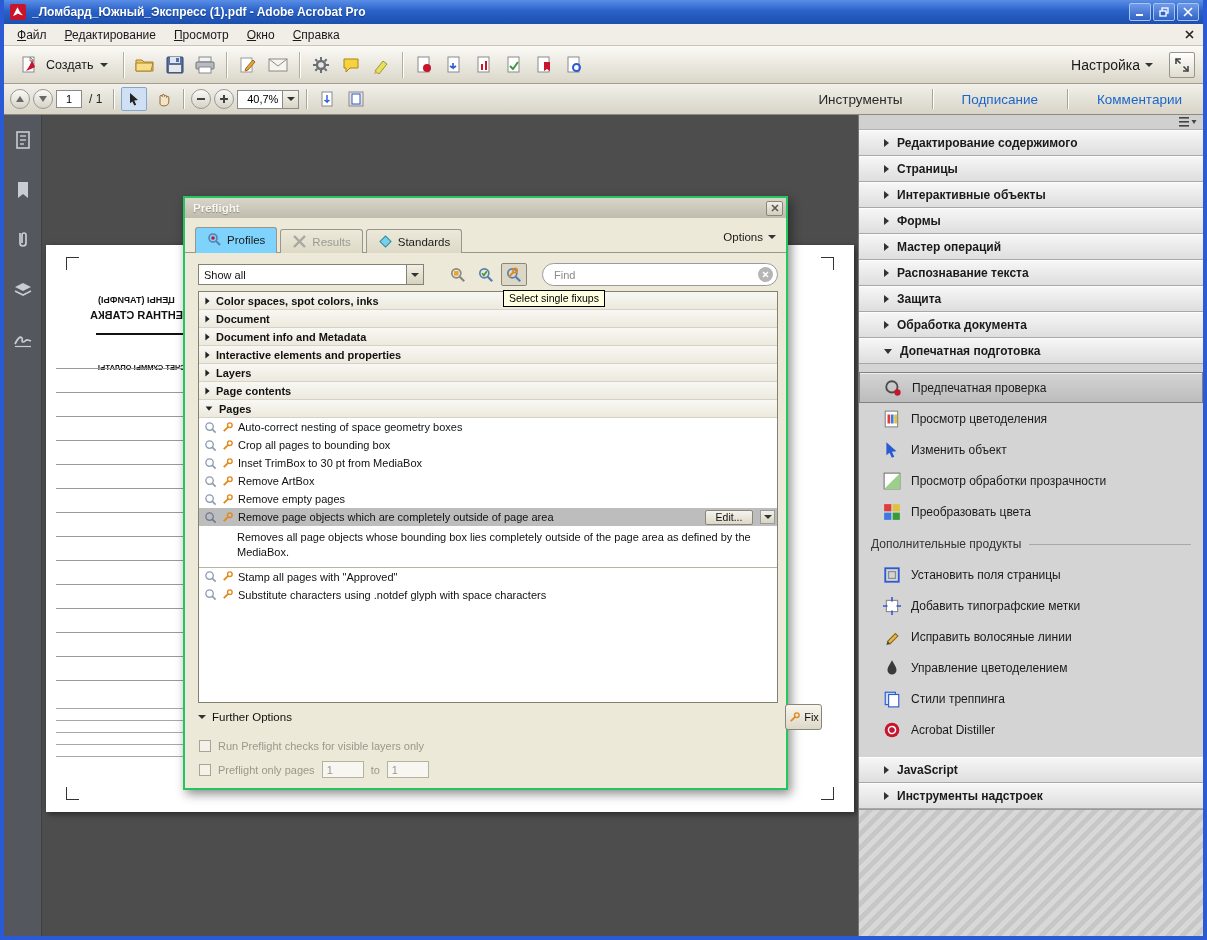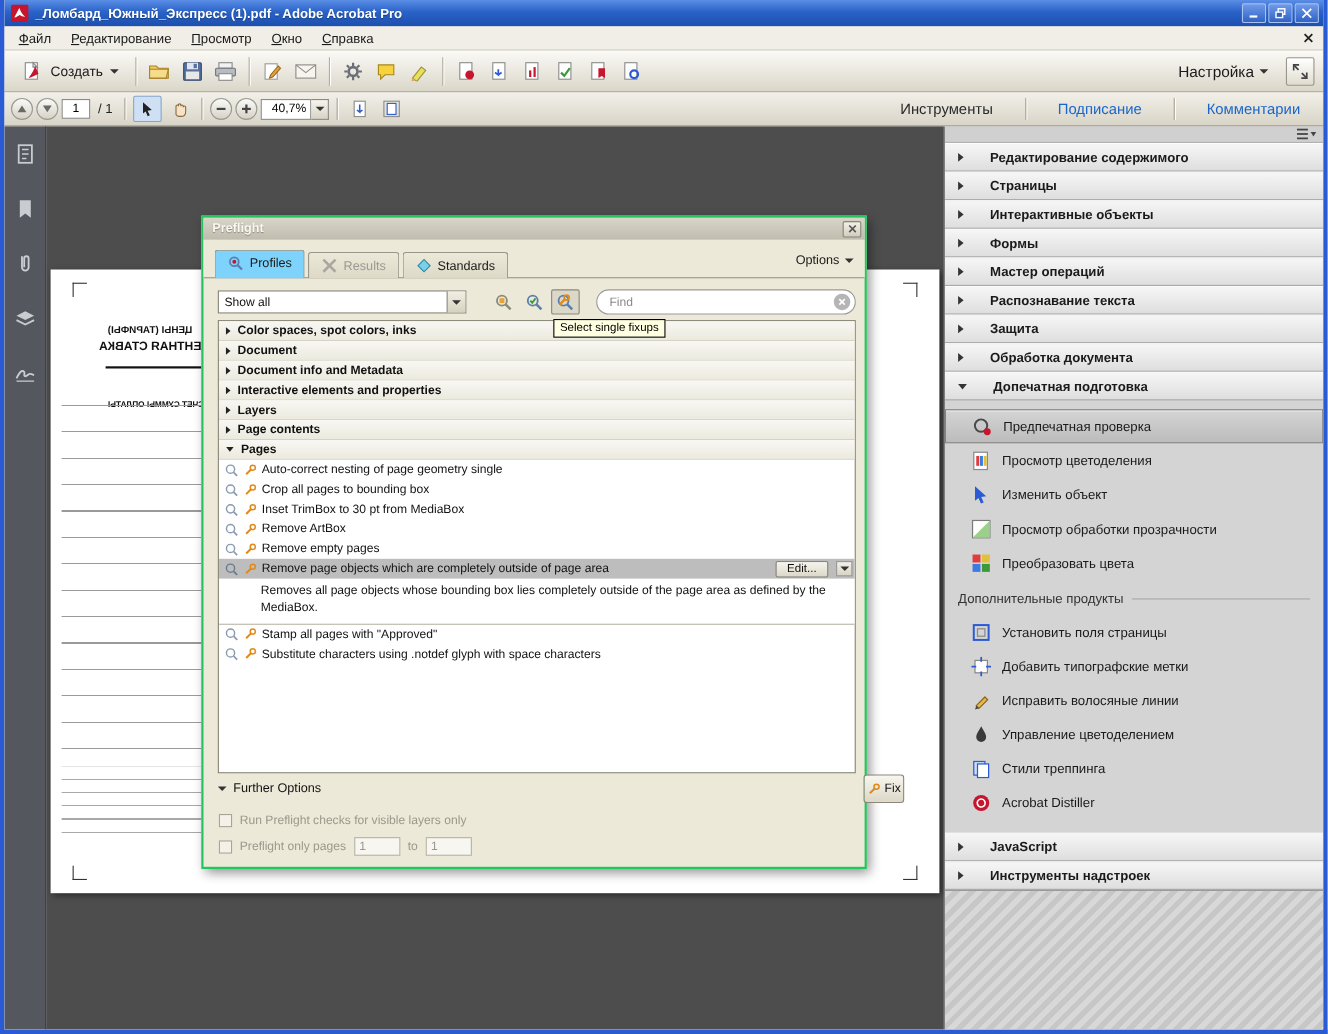--- a/index.html
+++ b/index.html
@@ -69,21 +69,21 @@
   .pg-lines1 { position:absolute; left:10px; top:100px; width:176px; height:336px;
                background:repeating-linear-gradient(180deg, transparent 0 23px, #9a9a9a 23px 24px); }
   .pg-lines2 { position:absolute; left:10px; top:452px; width:176px; height:62px;
                background:repeating-linear-gradient(180deg, transparent 0 11px, #a8a8a8 11px 12px); }
   .pg-heavy { position:absolute; left:50px; top:88px; width:112px; height:2px; background:#111; }
 
   
   .tools-panel { width:345px; flex:0 0 345px; background:#d4d4d4; border-left:1px solid #757575; display:flex; flex-direction:column; overflow:hidden; }
   .panel-strip { height:15px; background:#d0d0d0; border-bottom:1px solid #b2b2b2; display:flex; justify-content:flex-end; align-items:center; padding:0 6px; }
   .sec { height:26px; background:linear-gradient(#f6f6f6,#dedede); border-top:1px solid #fdfdfd; border-bottom:1px solid #a8a8a8;
-         display:flex; align-items:center; gap:24px; padding-left:12px; font-size:12px; font-weight:700; color:#1a1a1a; cursor:pointer; }
+         display:flex; align-items:center; gap:8px; padding-left:25px; font-size:12px; font-weight:700; color:#1a1a1a; cursor:pointer; }
   .tri-r { width:0; height:0; border-top:4px solid transparent; border-bottom:4px solid transparent; border-left:5px solid #333; }
   .tri-d { width:0; height:0; border-left:4px solid transparent; border-right:4px solid transparent; border-top:5px solid #333; }
   .tool { height:31px; display:flex; align-items:center; gap:10px; padding-left:24px; font-size:12px; color:#1a1a1a; cursor:pointer; }
   .tool.selected { background:linear-gradient(#d4d4d4,#bcbcbc); border:1px solid #828282; box-shadow:inset 0 1px 0 #eee; }
   .ticon { flex:0 0 18px; }
   .addl { display:flex; align-items:center; gap:8px; padding:10px 12px 8px 12px; font-size:12px; color:#333; }
   .addl .rule { flex:1; height:1px; background:#a8a8a8; }
   .panel-gap { height:12px; }
   .hatch { flex:1; border-top:1px solid #9a9a9a;
            background:repeating-linear-gradient(135deg,#d8d8d8 0 5px,#c7c7c7 5px 10px); }
@@ -675,21 +675,21 @@
 
         <div class="fx">
             <svg width="13" height="13" viewBox="0 0 14 14">
               <circle cx="6" cy="6" r="4" fill="none" stroke="#8a9ab0" stroke-width="1.4"></circle>
               <line x1="9" y1="9" x2="12.5" y2="12.5" stroke="#8a9ab0" stroke-width="1.7"></line>
             </svg>
             <svg width="13" height="13" viewBox="0 0 14 14">
               <path d="M3 11 L8 6" stroke="#e08a1e" stroke-width="2"></path>
               <circle cx="9.5" cy="4.5" r="2.5" fill="none" stroke="#e08a1e" stroke-width="1.5"></circle>
             </svg>
-            <span>Auto-correct nesting of page geometry single</span>
+            <span>Auto-correct nesting of space geometry boxes</span>
           </div>
         <div class="fx">
             <svg width="13" height="13" viewBox="0 0 14 14">
               <circle cx="6" cy="6" r="4" fill="none" stroke="#8a9ab0" stroke-width="1.4"></circle>
               <line x1="9" y1="9" x2="12.5" y2="12.5" stroke="#8a9ab0" stroke-width="1.7"></line>
             </svg>
             <svg width="13" height="13" viewBox="0 0 14 14">
               <path d="M3 11 L8 6" stroke="#e08a1e" stroke-width="2"></path>
               <circle cx="9.5" cy="4.5" r="2.5" fill="none" stroke="#e08a1e" stroke-width="1.5"></circle>
             </svg>

